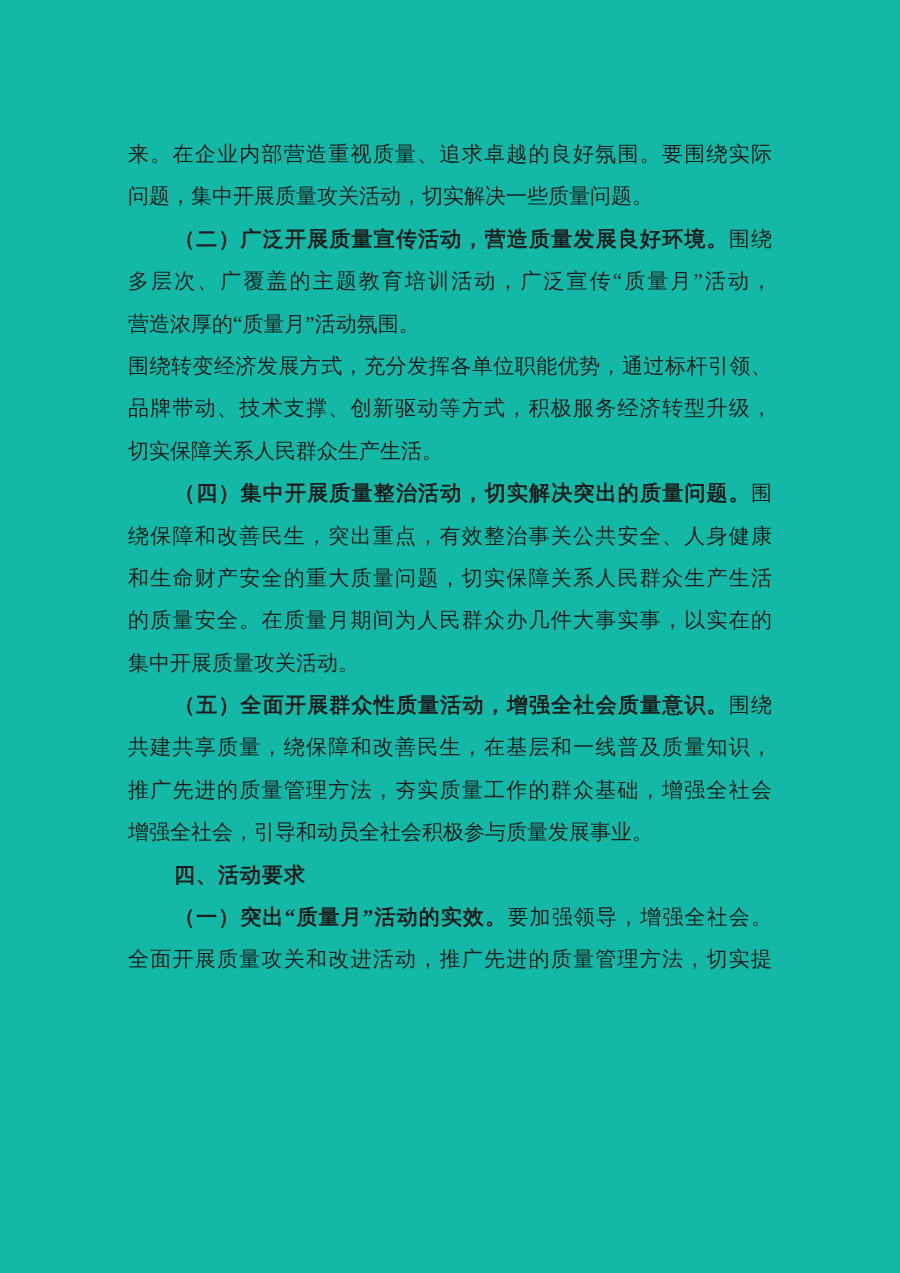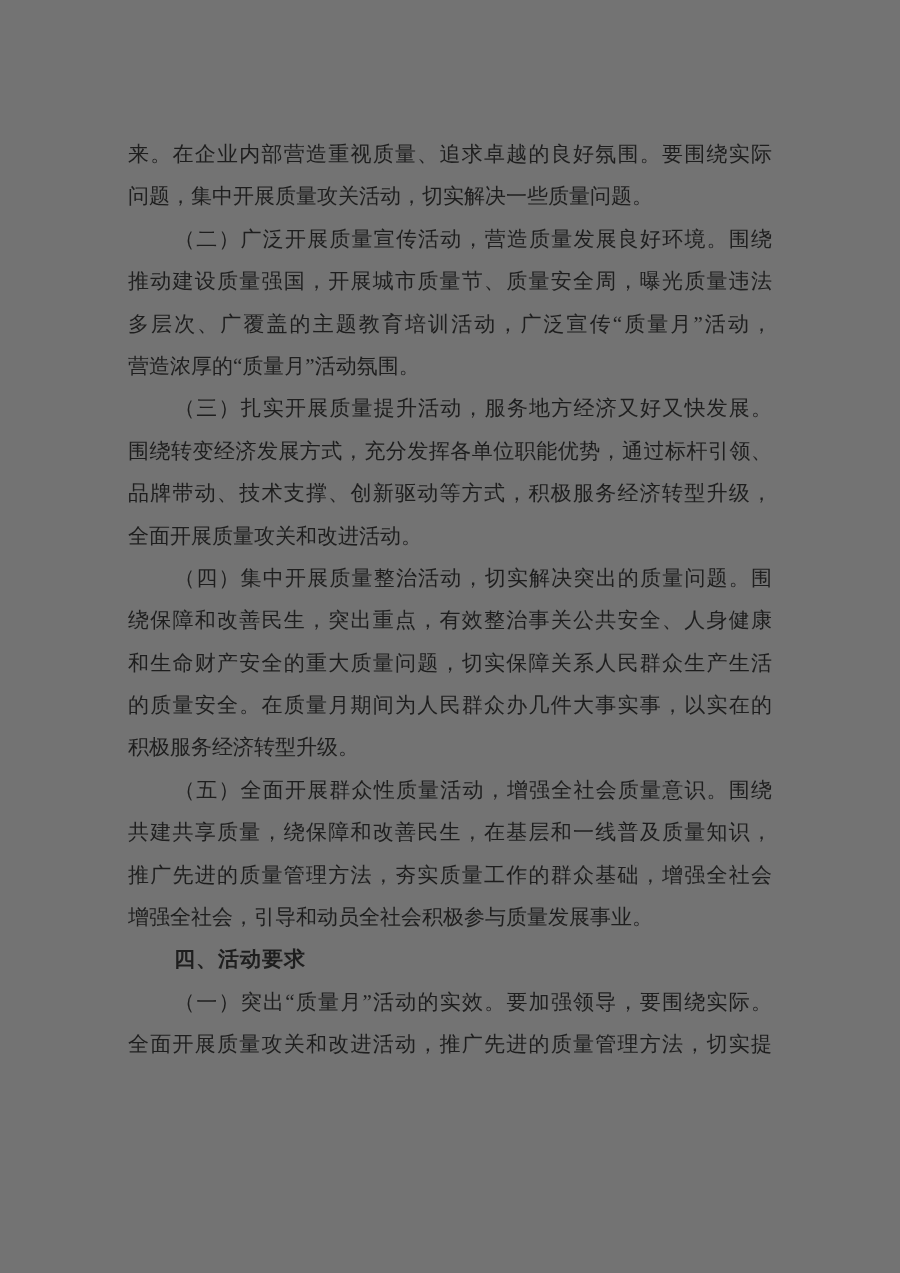--- a/index.html
+++ b/index.html
@@ -4,21 +4,21 @@
 <style>
   html, body {
     margin: 0;
     padding: 0;
     background: #ffffff;
   }
   .page {
     position: relative;
     width: 900px;
     height: 1273px;
-    background: #737373;
+    background: #14b8a6;
     overflow: hidden;
     font-family: "Liberation Serif", "DejaVu Serif", serif;
     color: #1e1e1e;
   }
   .text-block {
     position: absolute;
     left: 128px;
     top: 133px;
     width: 644px;
   }
@@ -35,48 +35,46 @@
   }
   .line.start {
     text-align: right;
     text-align-last: left;
   }
   .line.indent {
     padding-left: 46px;
     width: 598px;
   }
   .seg { font-weight: normal; }
-  .seg-bold { font-weight: normal; }
+  .seg-bold { font-weight: bold; }
   .seg-heading {
     font-family: "DejaVu Sans", "Liberation Sans", sans-serif;
     font-weight: bold;
     letter-spacing: 1px;
   }
 </style>
 </head>
 <body>
 
 <div class="page">
   <div class="text-block">
       <div class="line fill"><span class="seg">来。在企业内部营造重视质量、追求卓越的良好氛围。要围绕实际</span></div>
       <div class="line start"><span class="seg">问题，集中开展质量攻关活动，切实解决一些质量问题。</span></div>
       <div class="line fill indent"><span class="seg seg-bold">（二）广泛开展质量宣传活动，营造质量发展良好环境。</span><span class="seg">围绕</span></div>
-      <div class="line fill"><span class="seg">推动建设质量强国，开展城市质量节、质量安全周，曝光质量违法</span></div>
       <div class="line fill"><span class="seg">多层次、广覆盖的主题教育培训活动，广泛宣传“质量月”活动，</span></div>
       <div class="line start"><span class="seg">营造浓厚的“质量月”活动氛围。</span></div>
-      <div class="line fill indent"><span class="seg seg-bold">（三）扎实开展质量提升活动，服务地方经济又好又快发展。</span></div>
       <div class="line fill"><span class="seg">围绕转变经济发展方式，充分发挥各单位职能优势，通过标杆引领、</span></div>
       <div class="line fill"><span class="seg">品牌带动、技术支撑、创新驱动等方式，积极服务经济转型升级，</span></div>
-      <div class="line start"><span class="seg">全面开展质量攻关和改进活动。</span></div>
+      <div class="line start"><span class="seg">切实保障关系人民群众生产生活。</span></div>
       <div class="line fill indent"><span class="seg seg-bold">（四）集中开展质量整治活动，切实解决突出的质量问题。</span><span class="seg">围</span></div>
       <div class="line fill"><span class="seg">绕保障和改善民生，突出重点，有效整治事关公共安全、人身健康</span></div>
       <div class="line fill"><span class="seg">和生命财产安全的重大质量问题，切实保障关系人民群众生产生活</span></div>
       <div class="line fill"><span class="seg">的质量安全。在质量月期间为人民群众办几件大事实事，以实在的</span></div>
-      <div class="line start"><span class="seg">积极服务经济转型升级。</span></div>
+      <div class="line start"><span class="seg">集中开展质量攻关活动。</span></div>
       <div class="line fill indent"><span class="seg seg-bold">（五）全面开展群众性质量活动，增强全社会质量意识。</span><span class="seg">围绕</span></div>
       <div class="line fill"><span class="seg">共建共享质量，绕保障和改善民生，在基层和一线普及质量知识，</span></div>
       <div class="line fill"><span class="seg">推广先进的质量管理方法，夯实质量工作的群众基础，增强全社会</span></div>
       <div class="line start"><span class="seg">增强全社会，引导和动员全社会积极参与质量发展事业。</span></div>
       <div class="line start indent"><span class="seg seg-bold seg-heading">四、活动要求</span></div>
-      <div class="line fill indent"><span class="seg seg-bold">（一）突出“质量月”活动的实效。</span><span class="seg">要加强领导，要围绕实际。</span></div>
+      <div class="line fill indent"><span class="seg seg-bold">（一）突出“质量月”活动的实效。</span><span class="seg">要加强领导，增强全社会。</span></div>
       <div class="line fill"><span class="seg">全面开展质量攻关和改进活动，推广先进的质量管理方法，切实提</span></div>
     </div>
 </div>
 
 </body></html>

